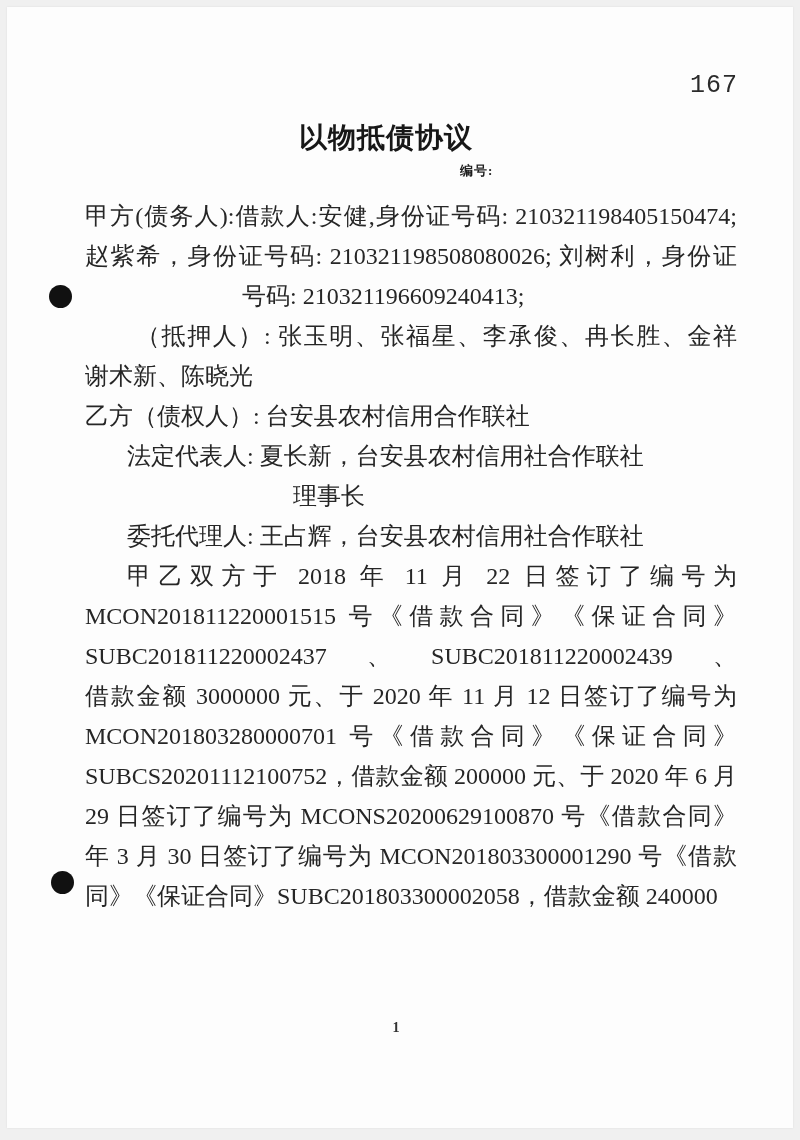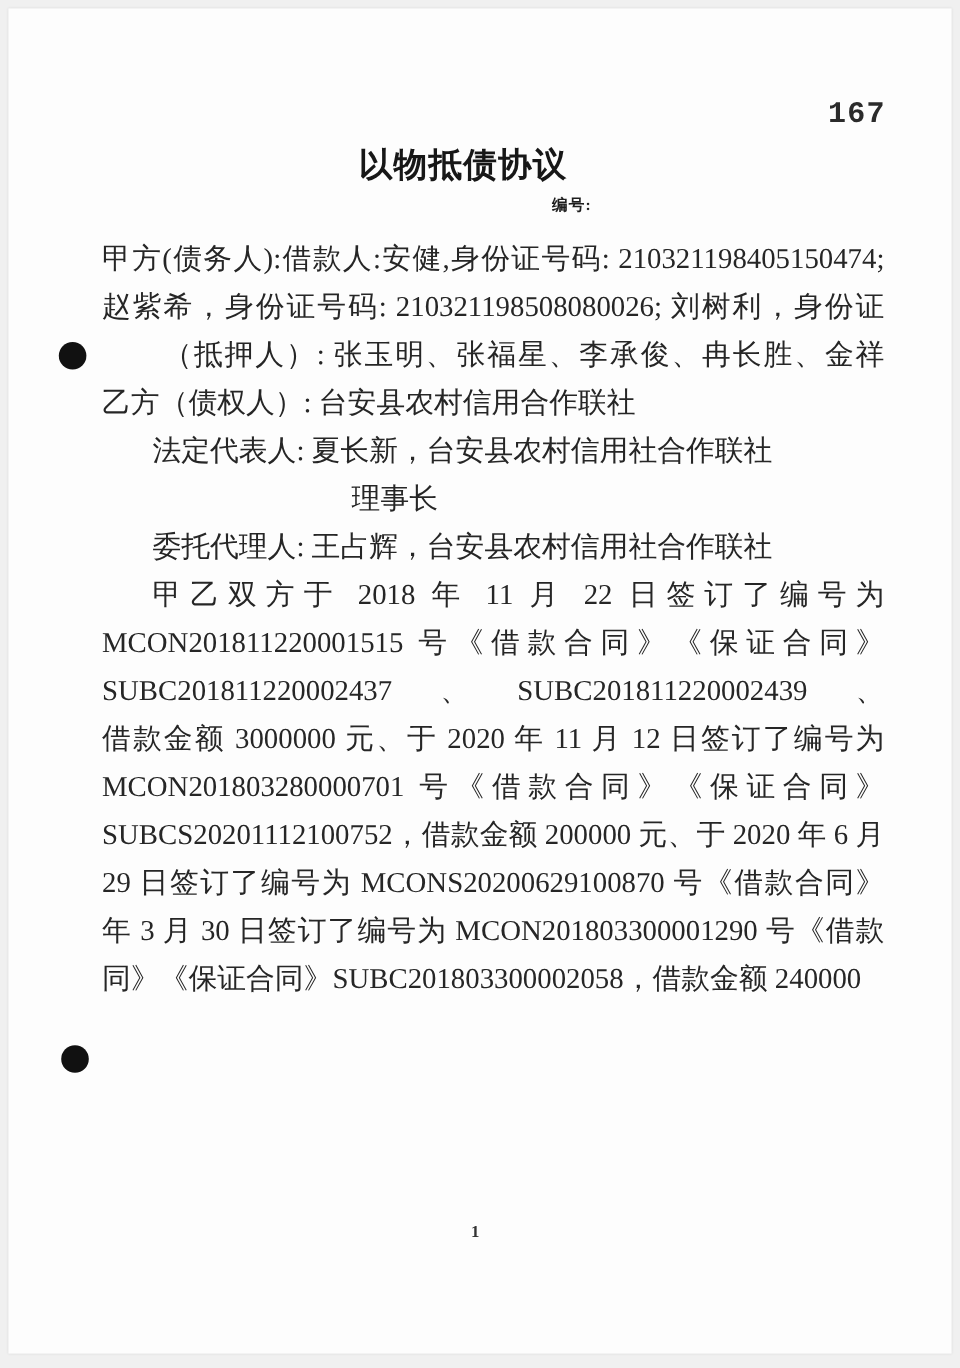--- a/index.html
+++ b/index.html
@@ -10,23 +10,23 @@
     position:relative;
     overflow:hidden;
   }
   .page{
     position:absolute;left:7px;top:7px;
     width:786px;height:1121px;
     background:#fdfdfd;
     box-shadow:0 0 2px rgba(0,0,0,0.08);
   }
   .corner-num{
-    position:absolute;left:683px;top:74px;
+    position:absolute;left:683px;top:64px;
     font-family:"Liberation Mono","DejaVu Sans Mono",monospace;
-    font-size:25px;font-weight:700;color:#2b2b2b;letter-spacing:1px;
+    font-size:25px;font-weight:400;color:#2b2b2b;letter-spacing:1px;
   }
   .doc-title{
     position:absolute;left:292px;top:112px;margin:0;
     font-family:Liberation Mono, monospace;
     font-size:28px;font-weight:700;color:#171717;letter-spacing:1px;
   }
   .no-label{
     position:absolute;left:433px;top:155px;
     font-size:13px;font-weight:700;color:#1e1e1e;letter-spacing:1px;margin-left:20px;
   }
@@ -59,21 +59,23 @@
 
   <div class="corner-num">167</div>
 
   <h1 class="doc-title">以物抵债协议</h1>
 
   <div class="no-label">编号:</div>
 
   <div class="doc-body">
     <div class="ln j">甲方(债务人):借款人:安健,身份证号码: 210321198405150474;</div>
     <div class="ln j">赵紫希，身份证号码: 210321198508080026; 刘树利，身份证</div>
+    <div class="ln pl157">号码: 210321196609240413;</div>
     <div class="ln j ind25">（抵押人）: 张玉明、张福星、李承俊、冉长胜、金祥玉、</div>
+    <div class="ln">谢术新、陈晓光</div>
     <div class="ln">乙方（债权人）: 台安县农村信用合作联社</div>
     <div class="ln ind2">法定代表人: 夏长新，台安县农村信用社合作联社</div>
     <div class="ln pl208">理事长</div>
     <div class="ln ind2">委托代理人: 王占辉，台安县农村信用社合作联社</div>
     <div class="ln j ind2">甲乙双方于 2018 年 11 月 22 日签订了编号为</div>
     <div class="ln j">MCON201811220001515 号《借款合同》《保证合同》</div>
     <div class="ln j">SUBC201811220002437、SUBC201811220002439、SUBC201811220002445,</div>
     <div class="ln j">借款金额 3000000 元、于 2020 年 11 月 12 日签订了编号为</div>
     <div class="ln j">MCON201803280000701 号《借款合同》《保证合同》</div>
     <div class="ln j">SUBCS20201112100752，借款金额 200000 元、于 2020 年 6 月</div>

